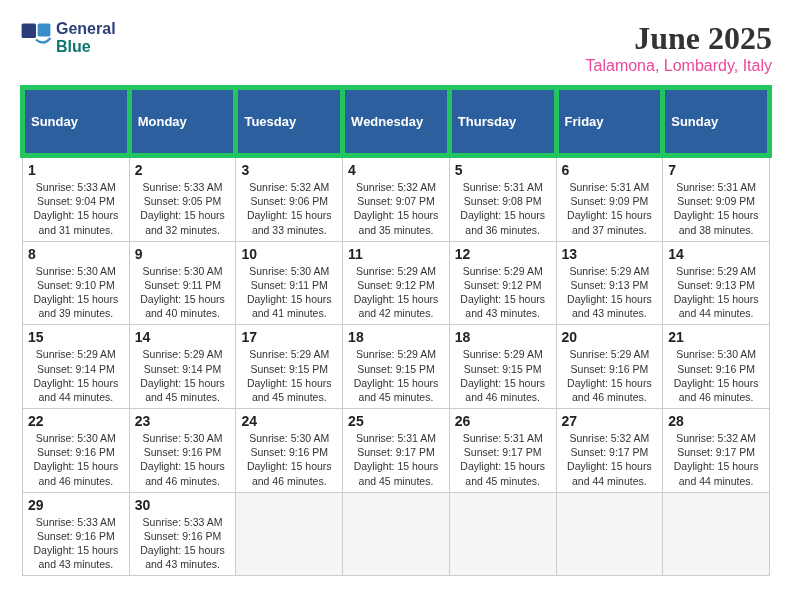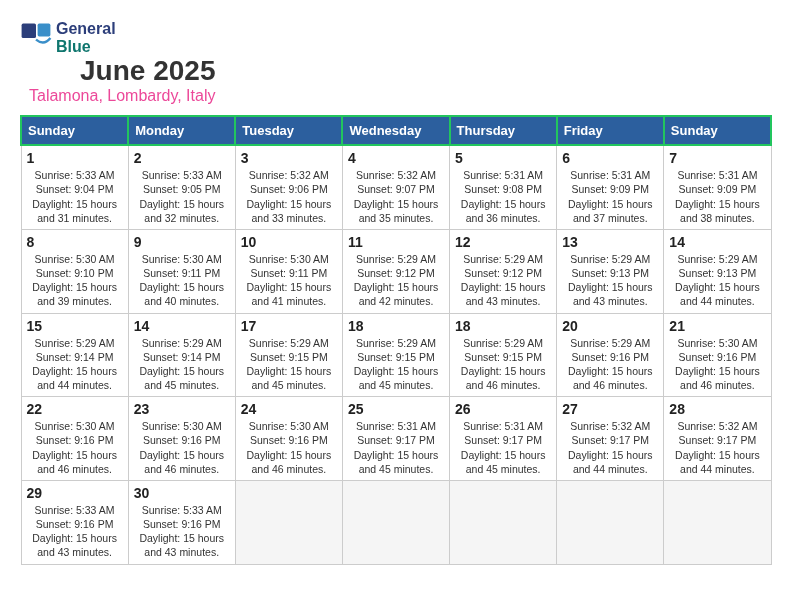--- a/index.html
+++ b/index.html
@@ -8,56 +8,56 @@
       background: #fff;
       width: 792px;
       min-height: 612px;
       padding: 20px;
     }
     .header-area {
       display: flex;
       justify-content: space-between;
       align-items: flex-start;
       margin-bottom: 10px;
-      flex-direction: column;
     }
     .logo {
       display: flex;
       align-items: center;
     }
     .logo-icon {
       width: 32px;
       height: 32px;
       margin-right: 4px;
     }
     .title-area {
       text-align: right;
     }
     .month-title {
-      font-size: 28px;
+      font-size: 32px;
       font-weight: bold;
       color: #333;
+      font-family: Liberation Serif, serif;
     }
     .location-title {
       font-size: 16px;
       color: #ec4899;
       margin-left: 9px;
     }
     .calendar {
       width: 100%;
       border-collapse: collapse;
       font-size: 11px;
     }
     .calendar th {
       background-color: #2c5f9e;
       color: #fff;
       text-align: left;
-      padding: 6px 6px;
+      padding: 24px 6px;
       font-size: 13px;
-      border: 2px solid #22c55e;
+      border: 5px solid #22c55e;
     }
     .calendar td {
       border: 1px solid #ccc;
       vertical-align: top;
       padding: 4px 5px;
       width: calc(100% / 7);
       height: 80px;
       background: #fff;
     }
     .calendar td.empty {

